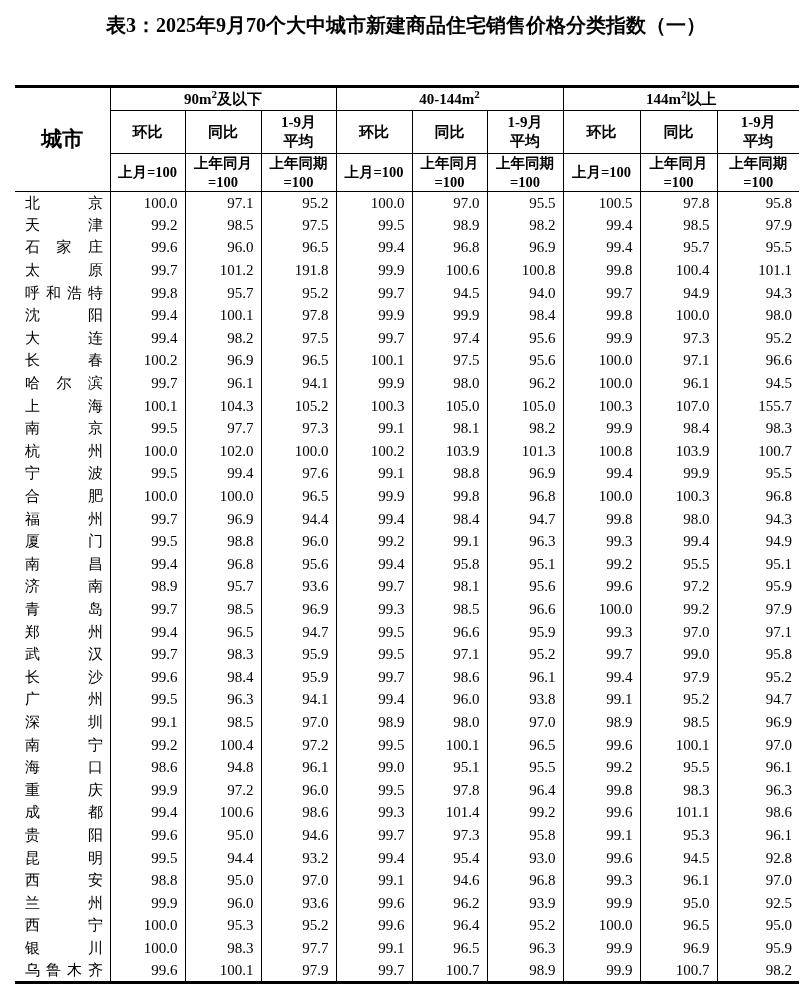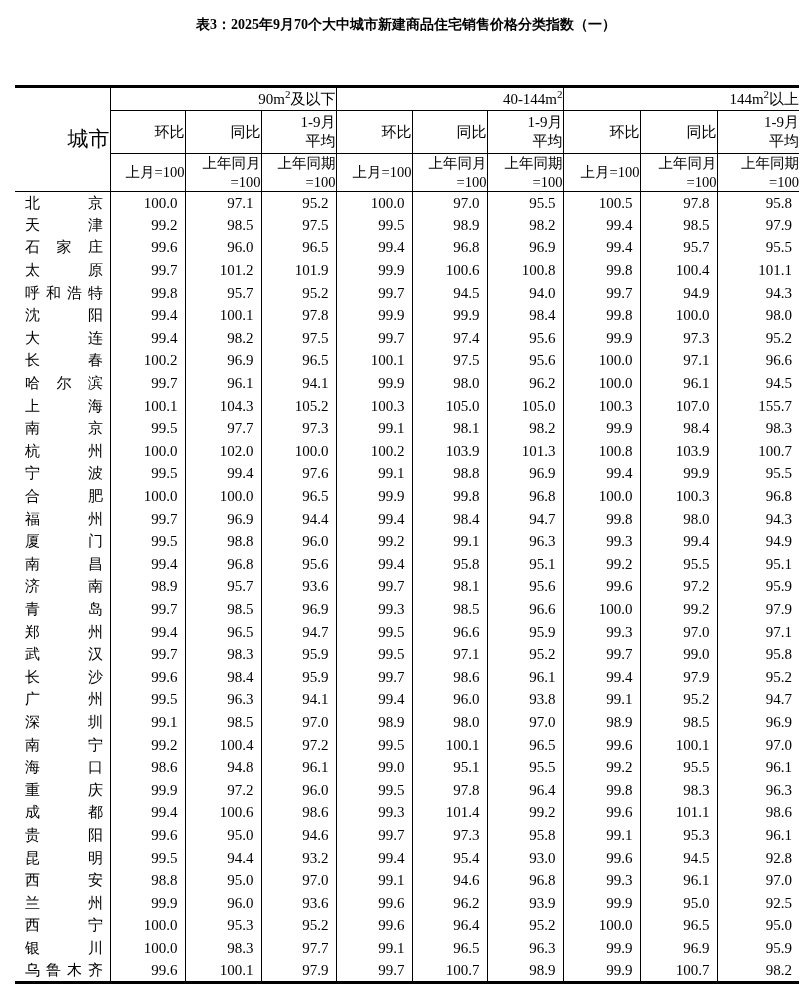--- a/index.html
+++ b/index.html
@@ -7,39 +7,40 @@
     padding: 0;
     background: #ffffff;
     width: 812px;
     height: 993px;
     overflow: hidden;
     color: #000;
     font-family: "Liberation Serif", "DejaVu Serif", serif;
   }
   .title {
     margin: 13px 0 0 0;
-    font-size: 14px;
+    font-size: 20px;
     line-height: 24px;
     font-weight: bold;
     text-align: center;
   }
   table.idx {
     border-collapse: collapse;
     table-layout: fixed;
     width: 784px;
     margin: 48px 0 0 15px;
     border-top: 3px solid #000;
     border-bottom: 3px solid #000;
   }
   th, td { padding: 0; font-weight: normal; }
   thead th {
-    text-align: right;
+    text-align: center;
     vertical-align: middle;
     font-size: 15px;
     line-height: 1.25;
+    font-weight: bold;
   }
   th.city-th {
     border-bottom: 1px solid #000;
     font-size: 21px;
   }
   th.group {
     border-left: 1px solid #000;
     border-bottom: 1px solid #000;
     height: 22px;
   }
@@ -192,21 +193,21 @@
         <td class="num">99.4</td>
         <td class="num">95.7</td>
         <td class="num">95.5</td>
       </tr>
       <tr>
         <td class="city">
           <div class="city-just">太原</div>
         </td>
         <td class="num">99.7</td>
         <td class="num">101.2</td>
-        <td class="num">101.9</td>
+        <td class="num">191.8</td>
         <td class="num">99.9</td>
         <td class="num">100.6</td>
         <td class="num">100.8</td>
         <td class="num">99.8</td>
         <td class="num">100.4</td>
         <td class="num">101.1</td>
       </tr>
       <tr>
         <td class="city">
           <div class="city-just">呼和浩特</div>

